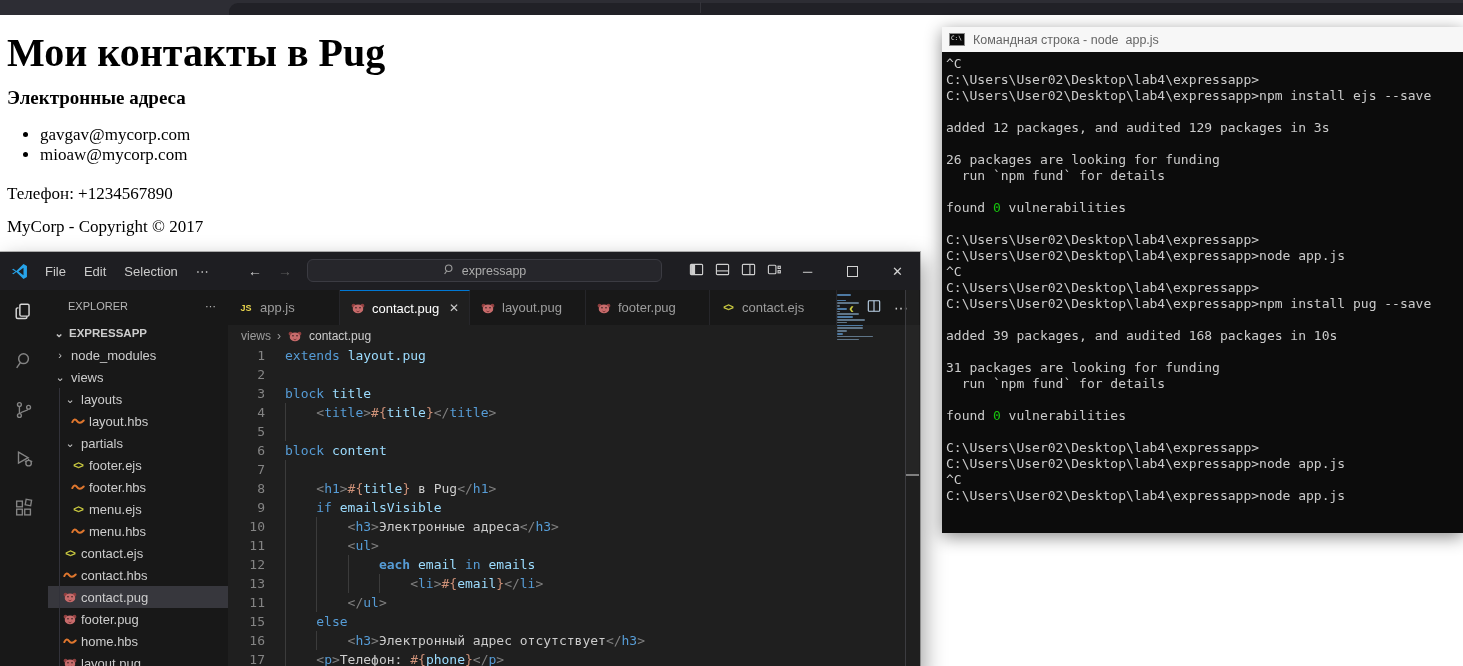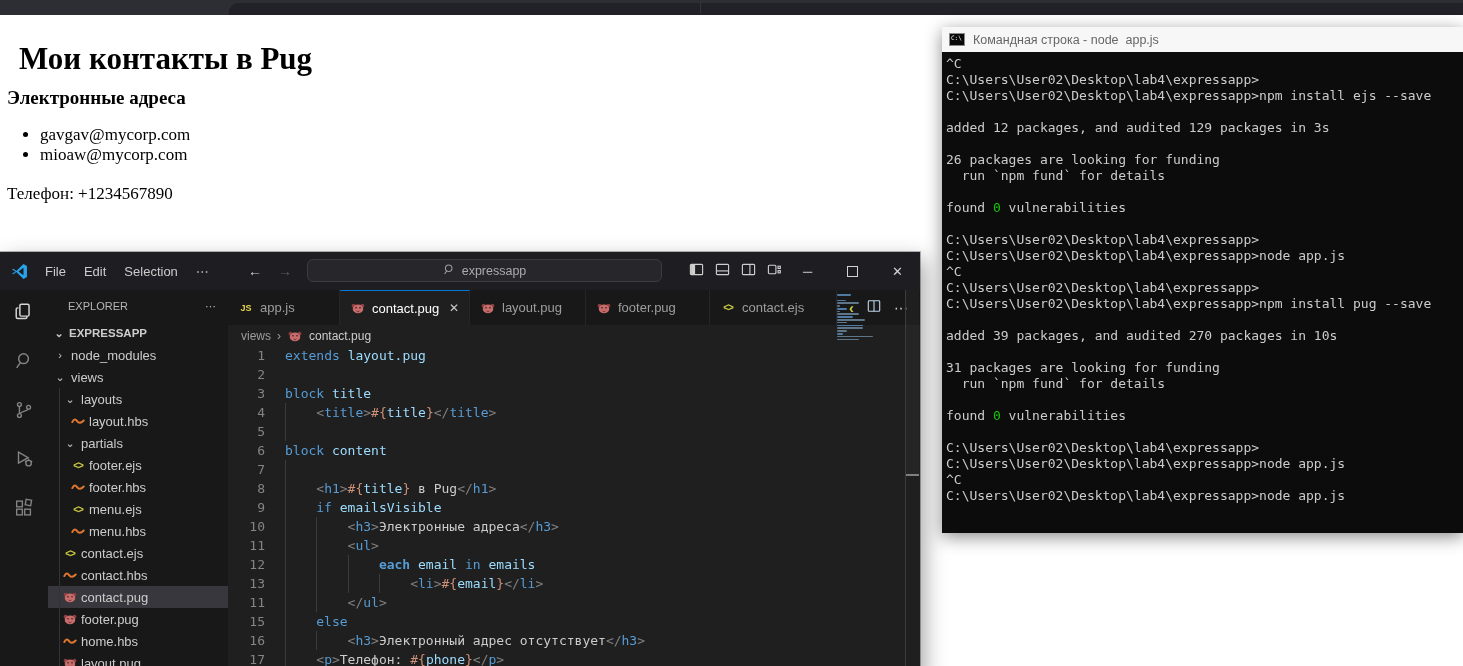--- a/index.html
+++ b/index.html
@@ -7,21 +7,21 @@
           font-family:"Liberation Sans",sans-serif;}
 
   
   .topbar{position:absolute;left:0;top:0;width:100%;height:15px;background:#2d2d34;}
   .topbar-right{position:absolute;left:229px;top:3px;right:0;height:12px;background:#212127;border-radius:9px 0 0 0;}
   .topbar-sep{position:absolute;left:700px;top:2px;width:1px;height:11px;background:#34343b;}
 
   
   .webpage{position:absolute;left:0;top:15px;width:920px;height:230px;background:#fff;color:#000;
            font-family:"Liberation Serif",serif;}
-  .wp-h1{position:absolute;left:7px;top:14px;font-size:31px;font-weight:bold;margin:12px;}
+  .wp-h1{position:absolute;left:7px;top:14px;font-size:40px;font-weight:bold;margin:0;}
   .wp-h3{position:absolute;left:7px;top:72px;font-size:19px;font-weight:bold;margin:0;}
   .wp-ul{position:absolute;left:7px;top:110px;margin:0;padding-left:33px;font-size:17px;}
   .wp-ul li{line-height:20px;}
   .wp-p1{position:absolute;left:7px;top:169px;font-size:17px;margin:0;}
   .wp-p2{position:absolute;left:7px;top:202px;font-size:17px;margin:0;}
 
   
   .vscode{position:absolute;left:0;top:252px;width:920px;height:426px;background:#4d7c0f;
           box-shadow:0 0 0 1px rgba(0,0,0,.28), 5px 7px 20px rgba(0,0,0,.35);}
   .vs-titlebar{height:38px;background:#1e1e22;display:flex;align-items:center;position:relative;}
@@ -111,20 +111,21 @@
   </div>
 
   <div class="webpage">
     <h1 class="wp-h1">Мои контакты в Pug</h1>
     <h3 class="wp-h3">Электронные адреса</h3>
     <ul class="wp-ul" id="email-list">
         <li>gavgav@mycorp.com</li>
         <li>mioaw@mycorp.com</li>
       </ul>
     <p class="wp-p1">Телефон: +1234567890</p>
+    <p class="wp-p2">MyCorp - Copyright © 2017</p>
   </div>
 
   <div class="vscode">
     <div class="vs-titlebar">
       <span class="vs-logo">
         <svg width="17" height="17" viewBox="0 0 32 32">
             <path fill="#27a3e9" fill-rule="evenodd" d="M23.5 2 30 5.5 V26.5 L23.5 30 10 17 4.5 21.3 2 20 8.5 16 2 12 4.5 10.7 10 15 Z M23.5 9 14 16 23.5 23 Z"></path>
           </svg>
       </span>
       <div class="menus" id="vs-menus">
@@ -547,21 +548,21 @@
         <div class="tline"><span>  run `npm fund` for details</span></div>
         <div class="tline"></div>
         <div class="tline"><span>found </span><span style="color: rgb(22, 198, 12);">0</span><span> vulnerabilities</span></div>
         <div class="tline"></div>
         <div class="tline"><span>C:\Users\User02\Desktop\lab4\expressapp&gt;</span></div>
         <div class="tline"><span>C:\Users\User02\Desktop\lab4\expressapp&gt;node app.js</span></div>
         <div class="tline"><span>^C</span></div>
         <div class="tline"><span>C:\Users\User02\Desktop\lab4\expressapp&gt;</span></div>
         <div class="tline"><span>C:\Users\User02\Desktop\lab4\expressapp&gt;npm install pug --save</span></div>
         <div class="tline"></div>
-        <div class="tline"><span>added 39 packages, and audited 270 packages in 10s</span></div>
+        <div class="tline"><span>added 39 packages, and audited 168 packages in 10s</span></div>
         <div class="tline"></div>
         <div class="tline"><span>31 packages are looking for funding</span></div>
         <div class="tline"><span>  run `npm fund` for details</span></div>
         <div class="tline"></div>
         <div class="tline"><span>found </span><span style="color: rgb(22, 198, 12);">0</span><span> vulnerabilities</span></div>
         <div class="tline"></div>
         <div class="tline"><span>C:\Users\User02\Desktop\lab4\expressapp&gt;</span></div>
         <div class="tline"><span>C:\Users\User02\Desktop\lab4\expressapp&gt;node app.js</span></div>
         <div class="tline"><span>^C</span></div>
         <div class="tline"><span>C:\Users\User02\Desktop\lab4\expressapp&gt;node app.js</span></div>

